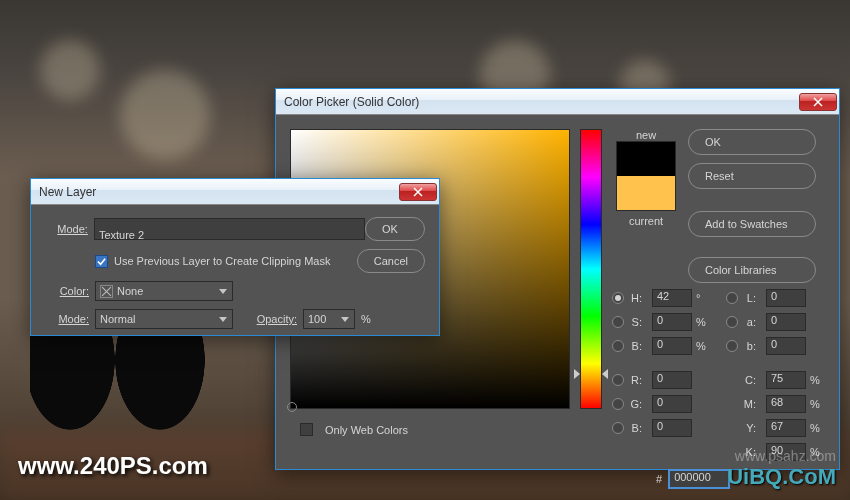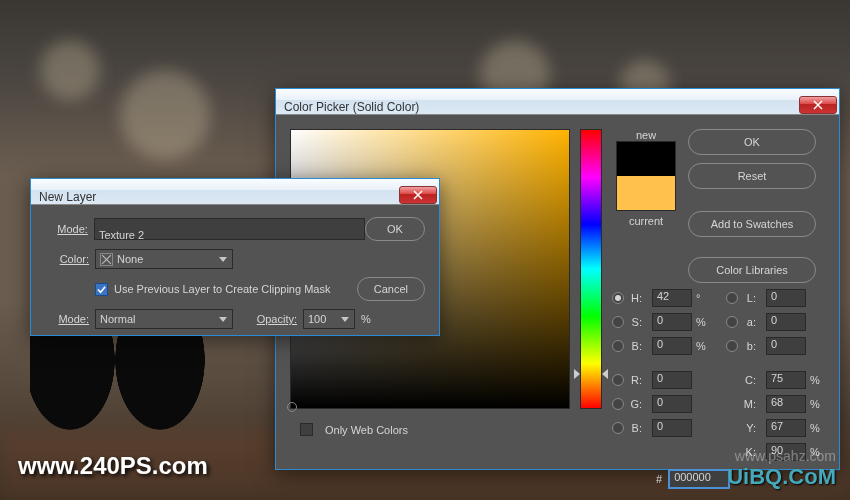--- a/index.html
+++ b/index.html
@@ -6,35 +6,35 @@
 body{width:850px;height:500px;overflow:hidden;position:relative;background:linear-gradient(180deg,#3a3632 0%,#4a4540 15%,#6b5d50 35%,#6b5d50 60%,#3d2f22 100%)}
 .blur-bg{position:absolute;inset:0;filter:blur(8px);}
 .bokeh{position:absolute;border-radius:50%;background:rgba(255,240,200,.25)}
 .b1{width:90px;height:90px;left:120px;top:70px}
 .b2{width:60px;height:60px;left:40px;top:40px}
 .b3{width:70px;height:70px;left:480px;top:40px}
 .b4{width:50px;height:50px;left:620px;top:60px}
 .silhouette{position:absolute;left:30px;top:300px;width:180px;height:170px;background:radial-gradient(ellipse 45px 70px at 40px 60px,#0a0a0a 99%,transparent 100%),radial-gradient(ellipse 45px 70px at 130px 60px,#0a0a0a 99%,transparent 100%)}
 .wood{position:absolute;bottom:0;left:0;right:0;height:70px;background:linear-gradient(180deg,#5a4030 0%,#4a3525 100%)}
 .dlg{position:absolute;border:1px solid #2a8bd4;background:#535353;box-shadow:0 4px 20px rgba(0,0,0,.5)}
-.titlebar{height:26px;background:linear-gradient(180deg,#fafdff 0%,#e8f0f8 45%,#d4e3f1 46%,#dce9f5 100%);border-bottom:1px solid #888;display:flex;align-items:flex-end;padding:0 2px 0 8px;color:#333}
+.titlebar{height:26px;background:linear-gradient(180deg,#fafdff 0%,#e8f0f8 45%,#d4e3f1 46%,#dce9f5 100%);border-bottom:1px solid #888;display:flex;align-items:center;padding:0 2px 0 8px;color:#333}
 .titlebar span{color:#333;font-size:12px}
 .closebtn{margin-left:auto;width:38px;height:18px;background:linear-gradient(180deg,#f0a0a0 0%,#d44 45%,#b22 46%,#c33 100%);border:1px solid #833;border-radius:3px;display:flex;align-items:center;justify-content:center}
 .closebtn svg{width:10px;height:10px}
 .body{padding:12px 14px}
 .row{display:flex;align-items:center;margin-bottom:8px}
 .lbl{text-align:right;margin-right:6px;text-decoration:underline;text-decoration-style:solid}
 .lbl-plain{text-align:right;margin-right:6px}
 .input{background:#3f3f3f;border:1px solid #2a2a2a;padding:10px 4px;height:20px;color:#e5e5e5}
 .select{background:#535353;border:1px solid #2a2a2a;padding:2px 4px;height:20px;color:#e5e5e5;display:flex;align-items:center;position:relative}
 .select::after{content:"";position:absolute;right:5px;top:7px;border-left:4px solid transparent;border-right:4px solid transparent;border-top:5px solid #c5c5c5}
 .chk{width:13px;height:13px;background:#3a75c4;border:1px solid #1a4a8a;margin-right:6px;display:flex;align-items:center;justify-content:center}
 .chk.off{background:#3f3f3f;border-color:#2a2a2a}
 .chk svg{width:9px;height:9px}
-.btn{border:1px solid #8a8a8a;border-radius:12px;padding:4px 16px;background:#535353;color:#e5e5e5;display:flex;align-items:center;justify-content:center;min-width:60px;height:24px}
+.btn{border:1px solid #8a8a8a;border-radius:12px;padding:4px 16px;background:#535353;color:#e5e5e5;display:flex;align-items:center;min-width:60px;height:24px}
 .btn.wide{width:128px;height:26px;border-radius:14px}
 
 .cp-body{display:flex;padding:14px}
 .sv-area{width:280px;height:280px;position:relative;background:linear-gradient(to top,#000 0%,rgba(0,0,0,0) 100%),linear-gradient(to right,#fff 0%,hsl(42,100%,50%) 100%);border:1px solid #2a2a2a}
 .sv-cursor{position:absolute;left:-4px;bottom:-4px;width:10px;height:10px;border:1px solid #888;border-radius:50%}
 .hue{width:22px;height:280px;margin:0 10px;background:linear-gradient(to bottom,#f00 0%,#f0f 17%,#00f 34%,#0ff 50%,#0f0 67%,#ff0 84%,#f00 100%);border:1px solid #2a2a2a;position:relative}
 .hue-ptr{position:absolute;left:-7px;right:-7px;top:86%;display:flex;justify-content:space-between}
 .hue-ptr::before,.hue-ptr::after{content:"";width:0;height:0;border-top:5px solid transparent;border-bottom:5px solid transparent}
 .hue-ptr::before{border-left:6px solid #ccc}
 .hue-ptr::after{border-right:6px solid #ccc}
@@ -221,43 +221,43 @@
   <div class="body">
     <div class="row">
       <span class="lbl" style="width:44px">Mode:</span>
       <div class="input" style="width:278px"><span>Texture 2</span></div>
       <div style="flex:1"></div>
       <div class="btn">
           <span>OK</span>
         </div>
     </div>
     <div class="row">
+      <span style="width:50px"></span>
+      <div class="chk">
+        <svg viewBox="0 0 10 10">
+            <path d="M1 5L4 8L9 2" stroke="#fff" stroke-width="1.8" fill="none"></path>
+          </svg>
+      </div>
+      <span>Use Previous Layer to Create Clipping Mask</span>
+      <div style="flex:1"></div>
+      <div class="btn">
+          <span>Cancel</span>
+        </div>
+    </div>
+    <div class="row">
       <span class="lbl" style="width:44px">Color:</span>
       <div class="select" style="width:138px">
         <div class="swx">
             <svg viewBox="0 0 10 10">
               <path d="M1 1L9 9M9  1L1 9" stroke="#bbb" stroke-width="1"></path>
             </svg>
           </div>
         <span>None</span>
       </div>
     </div>
-    <div class="row">
-      <span style="width:50px"></span>
-      <div class="chk">
-        <svg viewBox="0 0 10 10">
-            <path d="M1 5L4 8L9 2" stroke="#fff" stroke-width="1.8" fill="none"></path>
-          </svg>
-      </div>
-      <span>Use Previous Layer to Create Clipping Mask</span>
-      <div style="flex:1"></div>
-      <div class="btn">
-          <span>Cancel</span>
-        </div>
-    </div>
     <div class="row" style="margin-bottom:0">
       <span class="lbl" style="width:44px">Mode:</span>
       <div class="select" style="width:138px">
           <span>Normal</span>
         </div>
       <span class="lbl" style="width:58px;margin-left:6px">Opacity:</span>
       <div class="select" style="width:52px">
           <span>100</span>
         </div>
       <span style="margin-left:6px">%</span>

